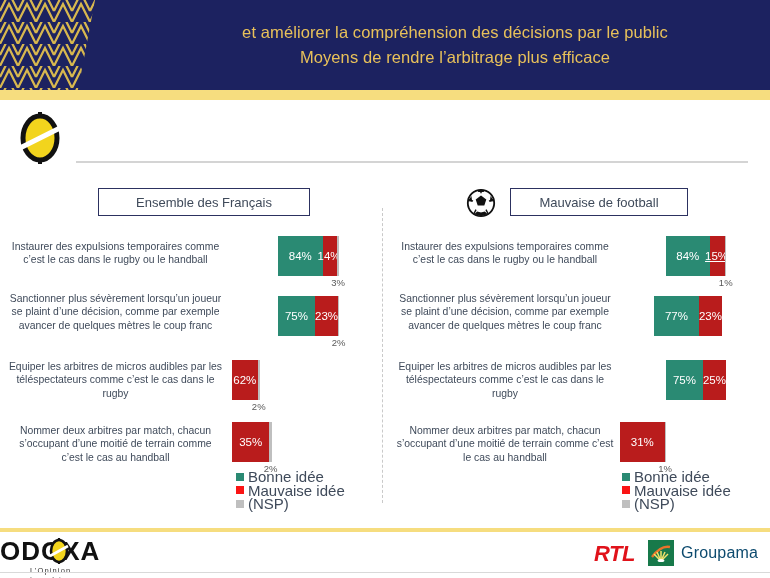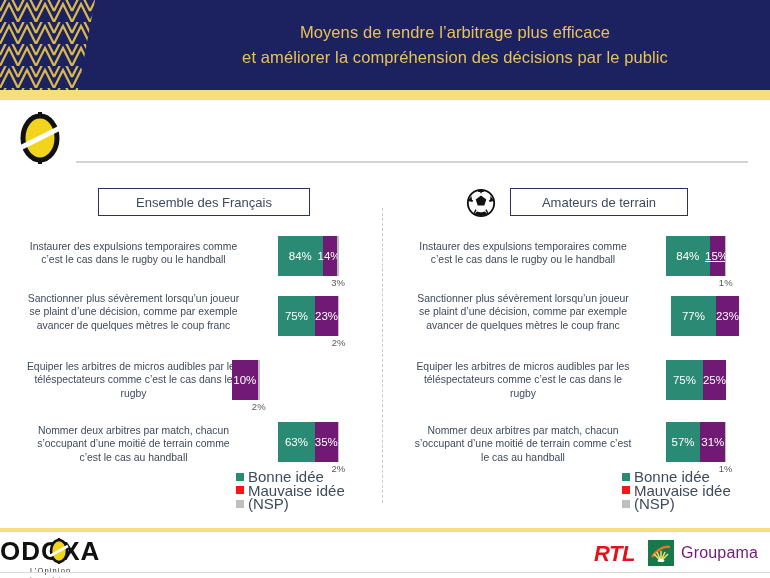--- a/index.html
+++ b/index.html
@@ -131,40 +131,39 @@
     position: absolute;
     height: 40px;
   }
   .row-label {
     position: absolute;
     top: 0;
     font-size: 10.4px;
     line-height: 13.4px;
     text-align: center;
     color: #3f4a5a;
-    margin-left: 18px;
   }
   .bar {
     position: absolute;
     height: 40px;
     display: flex;
     overflow: visible;
   }
   .seg {
     height: 40px;
     display: flex;
     align-items: center;
     justify-content: center;
     font-size: 11.5px;
     color: #ffffff;
     position: relative;
     box-sizing: border-box;
   }
   .seg-good { background: #2a8a73; margin-left: 46px; }
-  .seg-bad  { background: #701a75; }
+  .seg-bad  { background: #b91c1c; }
   .seg-nsp  { background: #bfbfbf; }
   .seg-nsp .seg-out {
     position: absolute;
     left: 50%;
     transform: translateX(-50%);
     bottom: -12px;
     color: #595959;
     font-size: 9.5px;
     white-space: nowrap;
   }
@@ -244,21 +243,21 @@
   .groupama-block {
     position: absolute;
     left: 648px; top: 8px;
     display: flex;
     align-items: center;
     gap: 7px;
   }
   .groupama-mark { width: 26px; height: 26px; }
   .groupama-word {
     font-size: 16px;
-    color: #701a75;
+    color: #0c4a6e;
     letter-spacing: .2px;
   }
   .footer-bottom-line {
     position: absolute;
     left: 0; top: 572px;
     width: 770px;
     height: 1px;
     background: #d9d9d9;
   }
 </style>
@@ -277,22 +276,22 @@
           <path d="M0 0 L95 0 L78 90 L0 90 Z"></path>
         </clipPath>
       </defs>
       <rect width="125" height="90" fill="#1c2260"></rect>
       <g clip-path="url(#cut)">
         <rect width="125" height="90" fill="url(#chev)"></rect>
       </g>
     </svg>
   </div>
   <div class="header-title-wrap">
+    <div class="header-line">et améliorer la compréhension des décisions par le public</div>
     <div class="header-line">Moyens de rendre l’arbitrage plus efficace</div>
-    <div class="header-line">et améliorer la compréhension des décisions par le public</div>
   </div>
 </div>
 <div class="header-rule"></div>
 
 <div class="question-block">
   <div class="odoxa-mark">
     <svg width="44" height="52" viewBox="0 0 44 52" xmlns="http://www.w3.org/2000/svg">
       <ellipse cx="22" cy="26" rx="17" ry="22" fill="#f2d41d" stroke="#111111" stroke-width="5"></ellipse>
       <path d="M2 36 L42 16" stroke="#ffffff" stroke-width="5"></path>
       <path d="M22 4 L22 0 M22 48 L22 52" stroke="#111111" stroke-width="4"></path>
@@ -308,21 +307,21 @@
     <path d="M15 7.6 L20.3 11.4 L18.3 17.6 L11.7 17.6 L9.7 11.4 Z" fill="#111111"></path>
     <path d="M15 2 L15 5.2 M15 2 L12 3.3 M15 2 L18 3.3" stroke="#111111" stroke-width="1.4" fill="none"></path>
     <path d="M27.2 11.5 L23 13.2 M3 11.5 L7 13.2" stroke="#111111" stroke-width="1.4" fill="none"></path>
     <path d="M22.2 26 L20 21.6 M7.8 26 L10 21.6" stroke="#111111" stroke-width="1.4" fill="none"></path>
     <path d="M24.6 8 a12 12 0 0 1 2.6 5.2 l-3.4 .6 z" fill="#111111"></path>
     <path d="M5.4 8 a12 12 0 0 0 -2.6 5.2 l3.4 .6 z" fill="#111111"></path>
     <path d="M15 28 a13 13 0 0 0 6.5 -1.9 l-2.6 -2.6 -4 1.1 z" fill="#111111"></path>
     <path d="M15 28 a13 13 0 0 1 -6.5 -1.9 l2.6 -2.6 4 1.1 z" fill="#111111"></path>
   </svg>
 </div>
-<div class="panel-title-box" id="panel-right-title">Amateurs de terrain</div>
+<div class="panel-title-box" id="panel-right-title">Mauvaise de football</div>
 
 <div class="panel-divider"></div>
 
 <div class="panel" id="panel-left">
     <div class="row" style="top: 0px; left: 0px; width: 100%;">
       <div class="row-label" style="left: 8px; width: 215px; top: 4px;">Instaurer des expulsions temporaires comme c’est le cas dans le rugby ou le handball</div>
       <div class="bar" style="left: 232px; width: 107px;">
         <div class="seg seg-good" style="width: 83.1683%;">
           <span class="seg-label">84%</span>
         </div>
@@ -345,33 +344,30 @@
         </div>
         <div class="seg seg-nsp" style="width: 2%;">
           <span class="seg-out">2%</span>
         </div>
       </div>
     </div>
     <div class="row" style="top: 124px; left: 0px; width: 100%;">
       <div class="row-label" style="left: 8px; width: 215px; top: 0px;">Equiper les arbitres de micros audibles par les téléspectateurs comme c’est le cas dans le rugby</div>
       <div class="bar" style="left: 232px; width: 107px;">
         <div class="seg seg-bad" style="width: 24%;">
-          <span class="seg-label">10%</span>
+          <span class="seg-label">62%</span>
         </div>
         <div class="seg seg-nsp" style="width: 2%;">
           <span class="seg-out">2%</span>
         </div>
       </div>
     </div>
     <div class="row" style="top: 186px; left: 0px; width: 100%;">
       <div class="row-label" style="left: 8px; width: 215px; top: 2px;">Nommer deux arbitres par match, chacun s’occupant d’une moitié de terrain comme c’est le cas au handball</div>
       <div class="bar" style="left: 232px; width: 107px;">
-        <div class="seg seg-good" style="width: 63%;">
-          <span class="seg-label">63%</span>
-        </div>
         <div class="seg seg-bad" style="width: 35%; justify-content: center;">
           <span class="seg-label">35%</span>
         </div>
         <div class="seg seg-nsp" style="width: 2%;">
           <span class="seg-out">2%</span>
         </div>
       </div>
     </div>
   </div>
 <div class="panel" id="panel-right">
@@ -384,21 +380,21 @@
         <div class="seg seg-bad narrow" style="width: 15%; text-decoration: underline;">
           <span class="seg-label">15%</span>
         </div>
         <div class="seg seg-nsp" style="width: 1%;">
           <span class="seg-out">1%</span>
         </div>
       </div>
     </div>
     <div class="row" style="top: 60px; left: 0px; width: 100%;">
       <div class="row-label" style="left: 4px; width: 218px; top: -4px;">Sanctionner plus sévèrement lorsqu’un joueur se plaint d’une décision, comme par exemple avancer de quelques mètres le coup franc</div>
-      <div class="bar" style="left: 233px; width: 114px; align-items: flex-end;">
+      <div class="bar" style="left: 216px; width: 114px; align-items: flex-end;">
         <div class="seg seg-good" style="width: 77%;">
           <span class="seg-label">77%</span>
         </div>
         <div class="seg seg-bad" style="width: 23%;">
           <span class="seg-label">23%</span>
         </div>
       </div>
     </div>
     <div class="row" style="top: 124px; left: 0px; width: 100%;">
       <div class="row-label" style="left: 4px; width: 218px; top: 0px;">Equiper les arbitres de micros audibles par les téléspectateurs comme c’est le cas dans le rugby</div>
@@ -407,23 +403,20 @@
           <span class="seg-label">75%</span>
         </div>
         <div class="seg seg-bad" style="width: 25%;">
           <span class="seg-label">25%</span>
         </div>
       </div>
     </div>
     <div class="row" style="top: 186px; left: 0px; width: 100%;">
       <div class="row-label" style="left: 4px; width: 218px; top: 2px;">Nommer deux arbitres par match, chacun s’occupant d’une moitié de terrain comme c’est le cas au handball</div>
       <div class="bar" style="left: 228px; width: 106px;">
-        <div class="seg seg-good" style="width: 57%;">
-          <span class="seg-label">57%</span>
-        </div>
         <div class="seg seg-bad" style="width: 42%;">
           <span class="seg-label">31%</span>
         </div>
         <div class="seg seg-nsp" style="width: 1%;">
           <span class="seg-out">1%</span>
         </div>
       </div>
     </div>
   </div>
 

